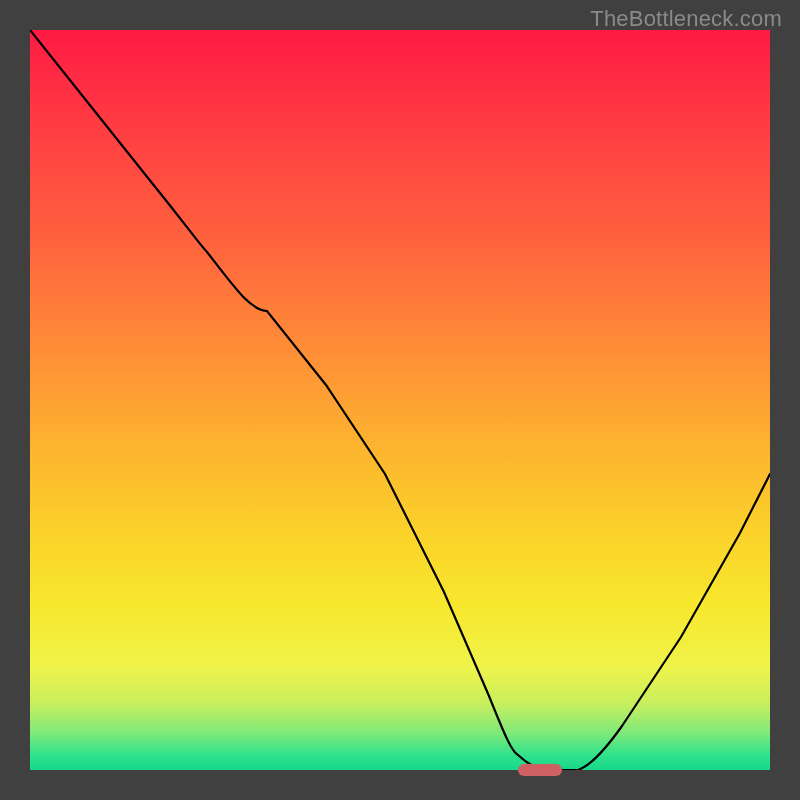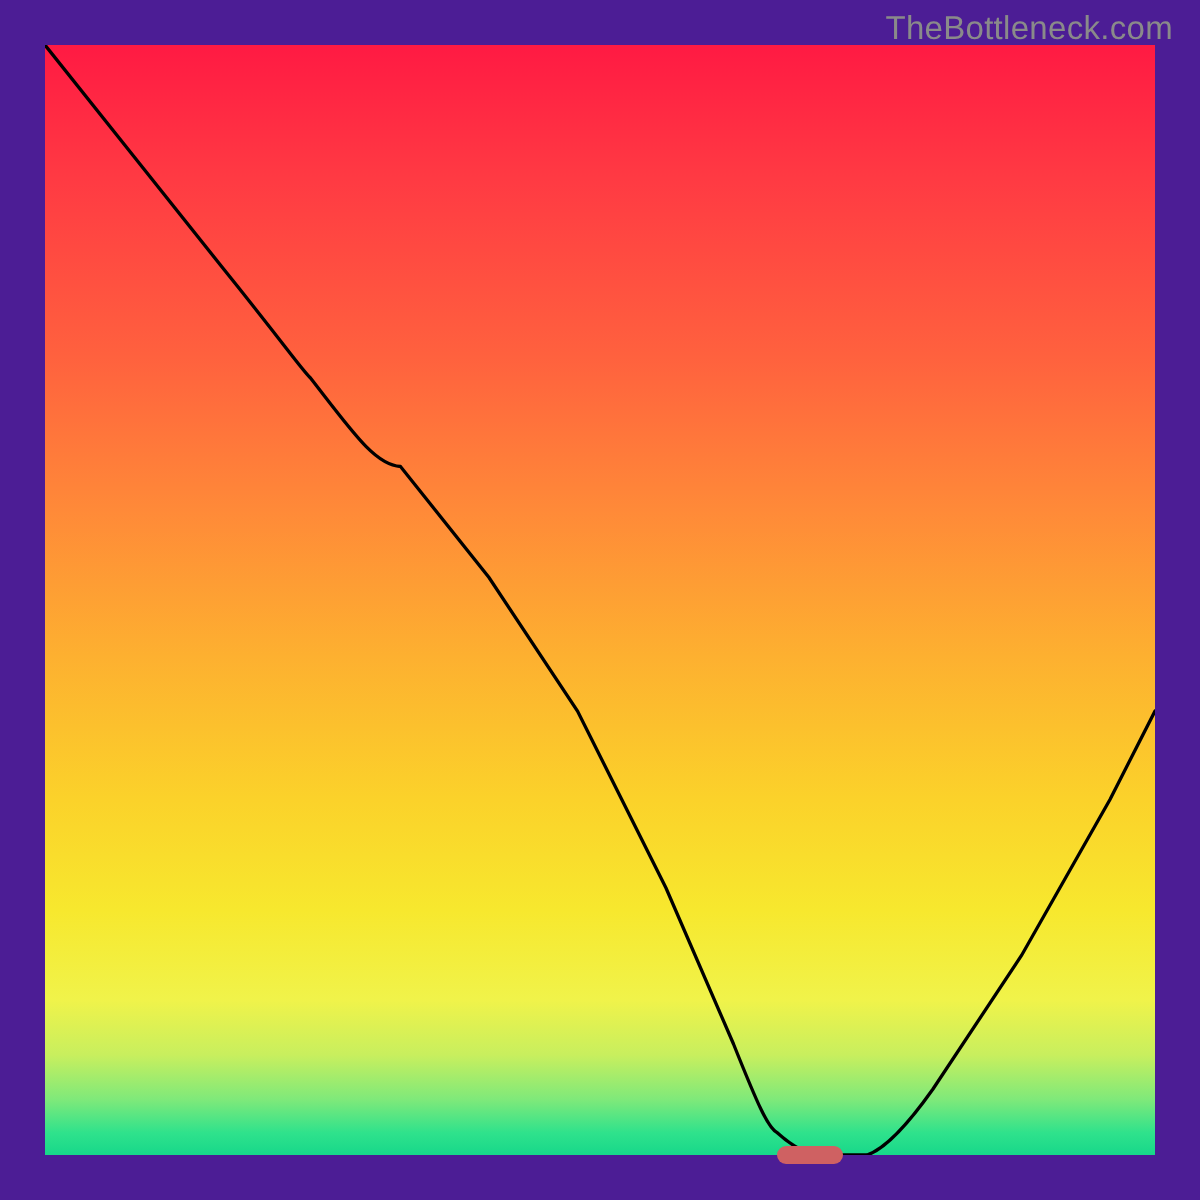--- a/index.html
+++ b/index.html
@@ -8,21 +8,21 @@
     width: 800px;
     height: 800px;
     background: #000;
     overflow: hidden;
     font-family: Arial, Helvetica, sans-serif;
   }
   .frame {
     position: relative;
     width: 800px;
     height: 800px;
-    background: #4c1d95;
+    background: #404040;
   }
   .plot-area {
     position: absolute;
     left: 30px;
     top: 30px;
     width: 740px;
     height: 740px;
     
     background: linear-gradient(
       to bottom,

